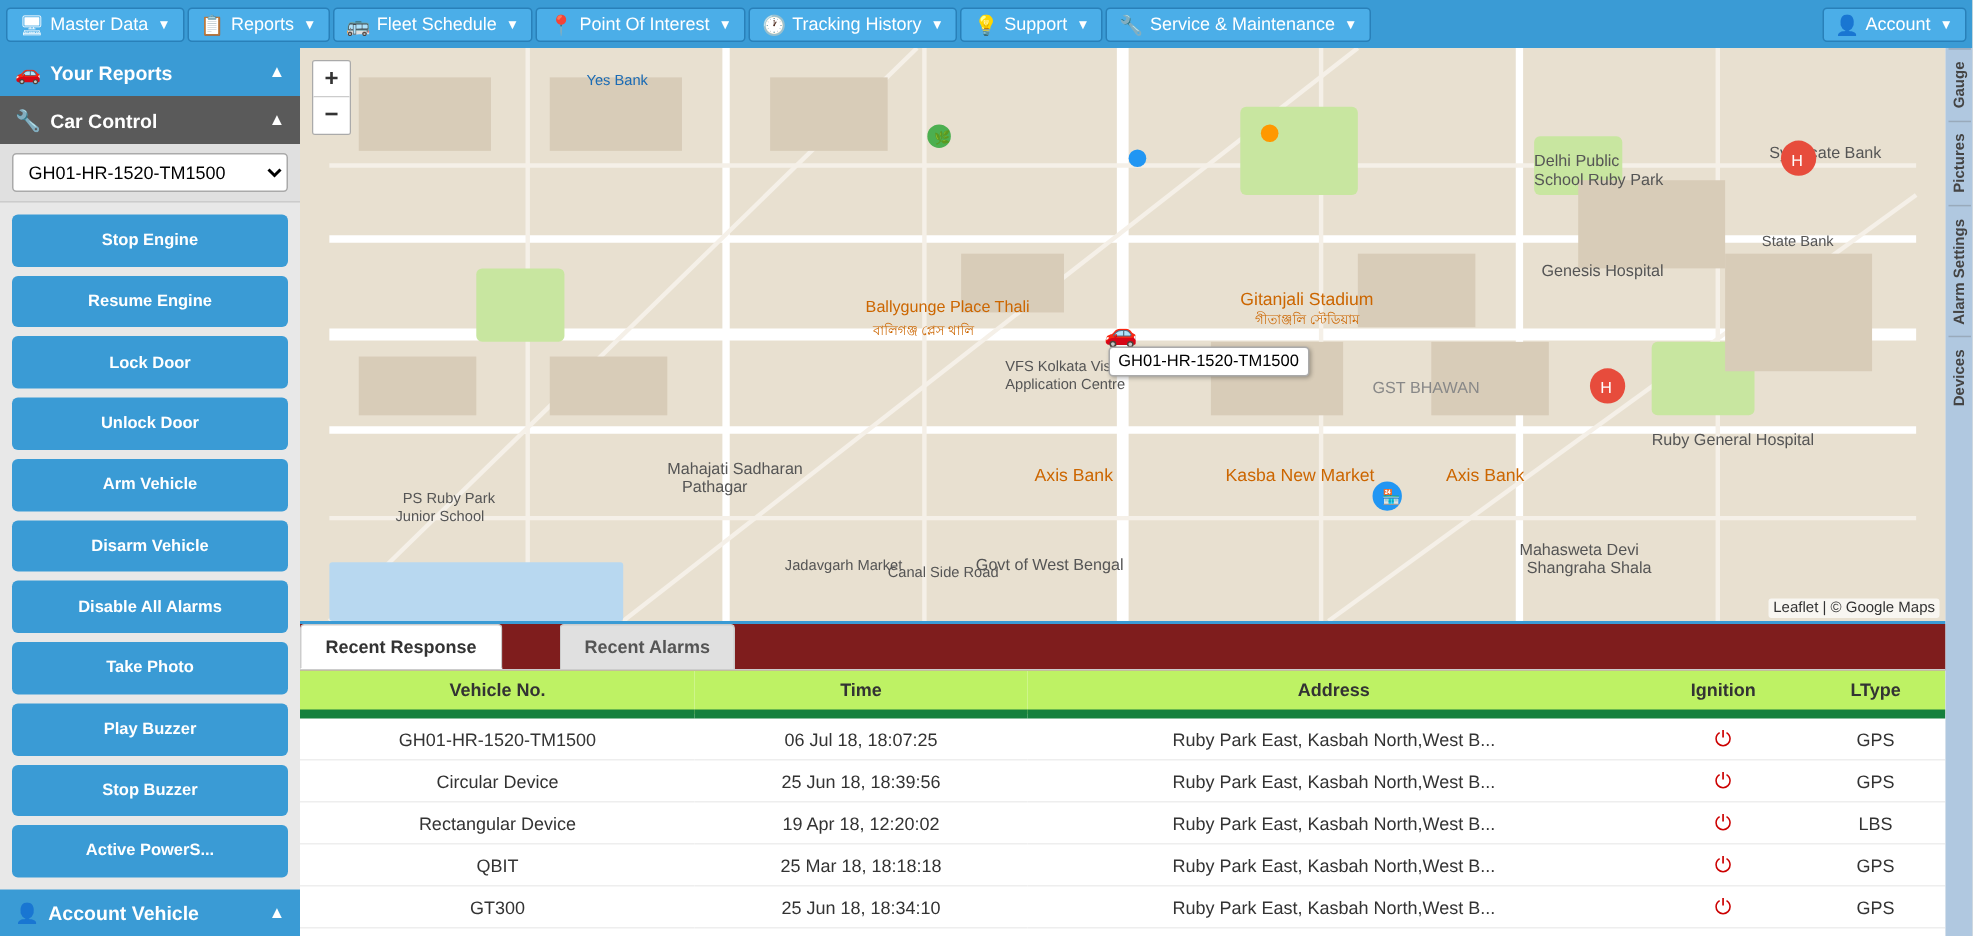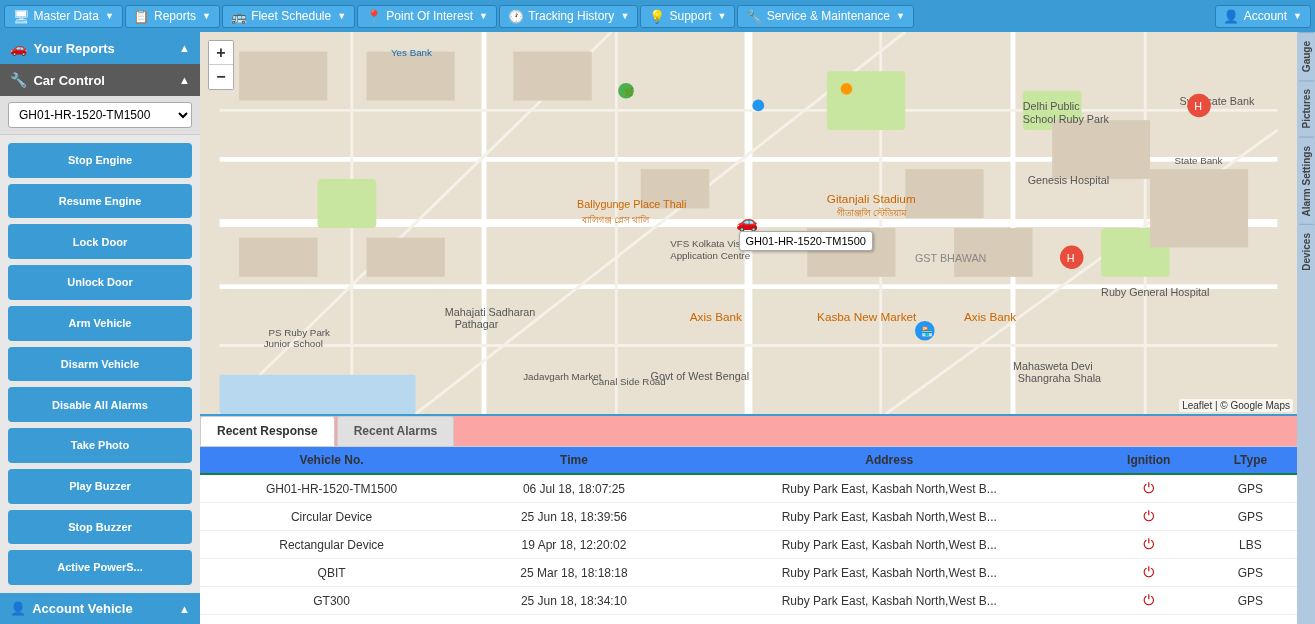--- a/index.html
+++ b/index.html
@@ -99,33 +99,33 @@
       writing-mode: vertical-rl; text-orientation: mixed; transform: rotate(180deg);
       padding: 8px 2px; cursor: pointer; font-weight: bold; color: #444; font-size: 10px;
       border-bottom: 1px solid #9ab; white-space: nowrap;
     }
 
     
     .bottom-area {
       height: 210px; background: white; border-top: 2px solid #3a9bd5; display: flex; flex-direction: column;
     }
     .tab-bar {
-      display: flex; background: #fca5a5; border-bottom: 1px solid #ccc;
+      display: flex; background: #7f1d1d; border-bottom: 1px solid #ccc; gap: 36px;
     }
     .tab-btn {
       padding: 7px 16px; cursor: pointer; font-size: 12px; font-weight: bold; border: 1px solid #ccc;
       border-bottom: none; background: #e0e0e0; margin-right: 2px; border-radius: 3px 3px 0 0;
     }
     .tab-btn.active { background: white; border-bottom: 1px solid white; color: #333; z-index: 1; }
     .tab-btn:not(.active) { color: #555; }
 
     .table-wrapper { flex: 1; overflow-y: auto; }
     table { width: 100%; border-collapse: collapse; font-size: 12px; }
     thead th {
-      background: #3b82f6; border-bottom: 2px solid #15803d; padding: 6px 10px;
+      background: #bef264; border-bottom: 6px solid #15803d; padding: 6px 10px;
       text-align: center; font-weight: bold; color: #333; white-space: nowrap;
     }
     tbody td {
       padding: 5px 10px; border-bottom: 1px solid #eee; text-align: center; color: #333;
     }
     .ignition-off { color: #cc0000; font-size: 14px; }
 
     
     .table-wrapper::-webkit-scrollbar { width: 8px; }
     .table-wrapper::-webkit-scrollbar-thumb { background: #bbb; border-radius: 4px; }

